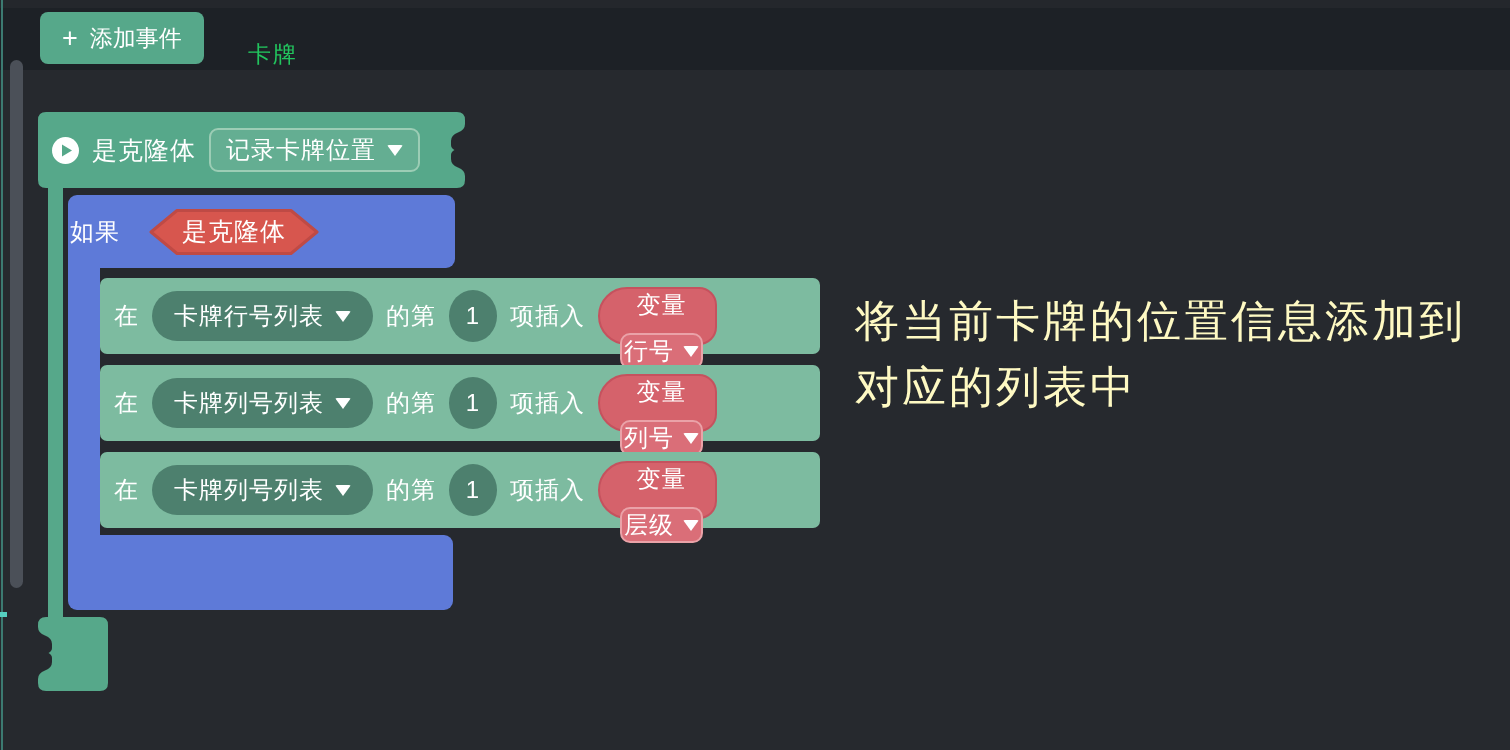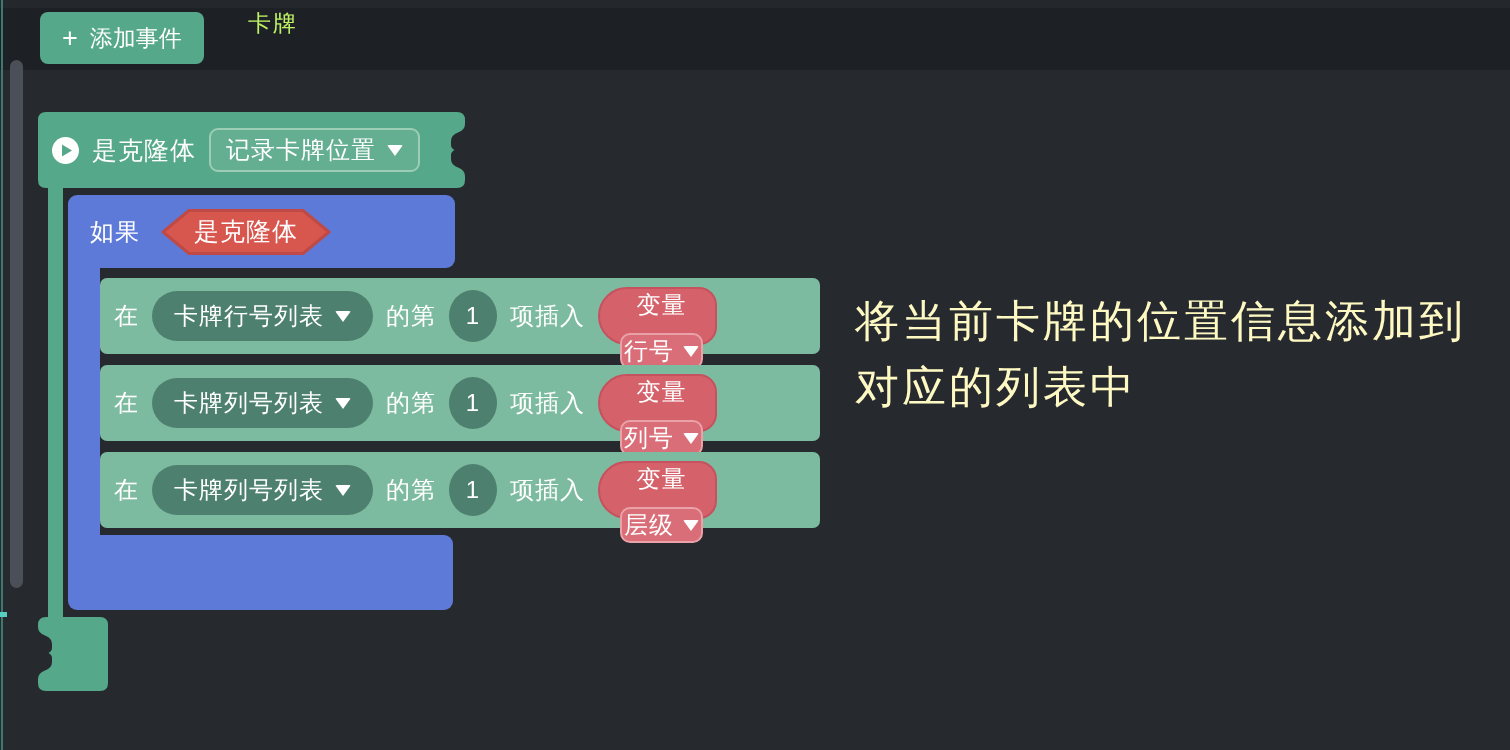--- a/index.html
+++ b/index.html
@@ -7,22 +7,22 @@
   body { font-family:"Liberation Sans","DejaVu Sans",sans-serif; background:#26292e; }
   .screen { position:relative; width:1510px; height:750px; background:#26292e; overflow:hidden; }
 
   
   .top-sliver { position:absolute; left:0; top:0; width:1510px; height:8px; background:#24272c; }
   .topbar { position:absolute; left:0; top:8px; width:1510px; height:62px; background:#1d2126; }
   .add-btn { position:absolute; left:40px; top:4px; height:52px; padding:0 22px;
     background:#56a88a; border:none; border-radius:8px; color:#fff; font-size:23px;
     display:flex; align-items:center; gap:12px; cursor:pointer; font-family:inherit; }
   .add-btn .plus { font-size:27px; font-weight:400; line-height:1; }
-  .tab { position:absolute; left:248px; top:0; height:62px; display:flex; align-items:flex-start;
-    color:#bef264; font-size:23px; letter-spacing:2px; }
+  .tab { position:absolute; left:248px; top:0; height:62px; display:flex; align-items:flex-end;
+    color:#22c55e; font-size:23px; letter-spacing:2px; }
 
   
   .edge-line { position:absolute; left:1px; top:0; width:2px; height:750px; background:#3c7a71; }
   .edge-dash { position:absolute; left:0; top:612px; width:7px; height:5px; background:#55cfc0; }
   .vscrollbar { position:absolute; left:10px; top:60px; width:13px; height:528px;
     background:#4b5058; border-radius:7px; }
 
   
   .block-text { color:#fff; font-size:24px; letter-spacing:1px; white-space:nowrap; }
   .tri { width:0; height:0; border-left:8px solid transparent; border-right:8px solid transparent;
@@ -32,21 +32,21 @@
   .hat svg.bg { position:absolute; left:0; top:0; }
   .hat .content { position:absolute; left:0; top:0; width:100%; height:100%;
     display:flex; align-items:center; padding-left:14px; gap:13px; }
   .hat-dd { height:44px; background:#64ae92; border:2px solid #9ccdb5; border-radius:9px;
     display:flex; align-items:center; gap:11px; padding:16px 15px; cursor:pointer; }
 
   .spine { position:absolute; left:48px; top:185px; width:15px; height:435px; background:#56a88a; }
 
   .if-top { position:absolute; left:68px; top:195px; width:387px; height:73px;
     background:#5e7ad8; border-radius:9px 9px 9px 0; display:flex; align-items:center;
-    padding-left:22px; gap:20px; }
+    padding-left:2px; gap:28px; }
   .if-col { position:absolute; left:68px; top:266px; width:32px; height:271px; background:#5e7ad8; }
   .if-bottom { position:absolute; left:68px; top:535px; width:385px; height:75px;
     background:#5e7ad8; border-radius:0 9px 9px 9px; }
 
   .hexagon { position:relative; width:172px; height:48px; cursor:pointer; }
   .hexagon svg { position:absolute; left:0; top:0; }
   .hexagon .hex-label { position:absolute; left:0; top:0; width:100%; height:100%;
     display:flex; align-items:center; justify-content:center; }
 
   .row { position:absolute; left:100px; width:720px; height:76px; background:#7dbba0;

